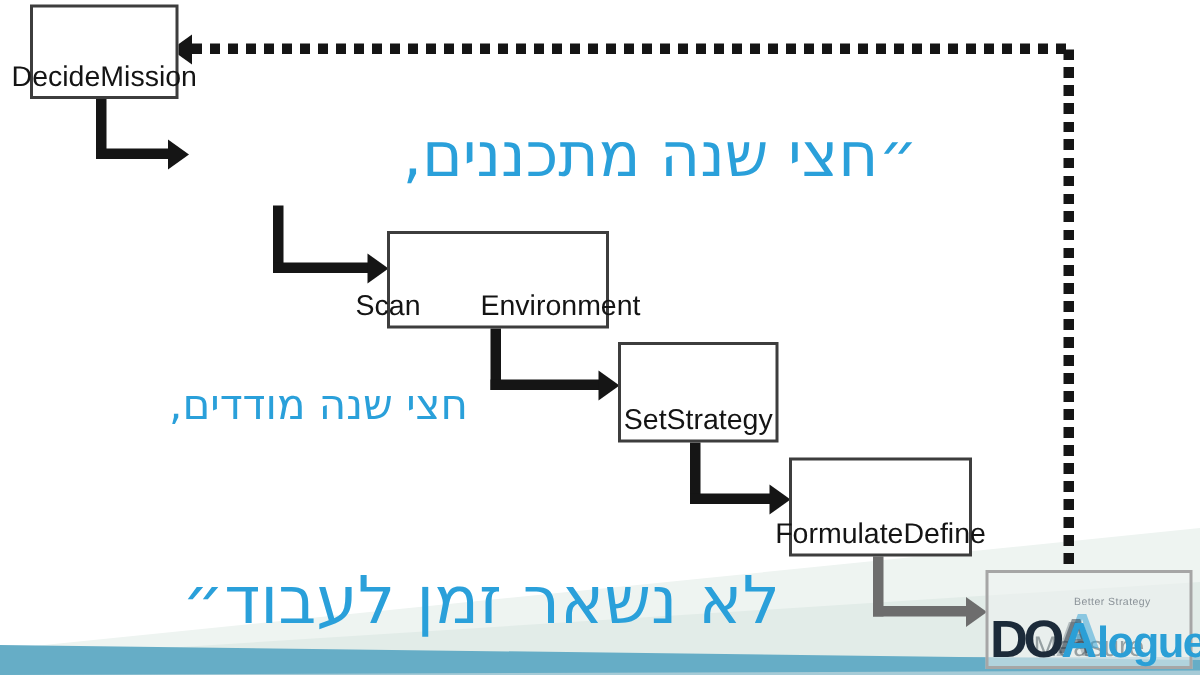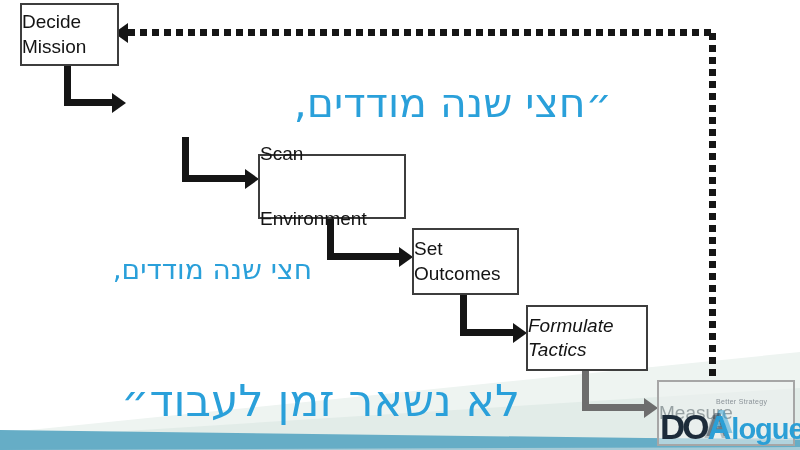--- a/index.html
+++ b/index.html
@@ -9,21 +9,21 @@
   }
   
   .wedge{position:absolute;left:0;top:0;width:800px;height:450px;}
   #wedge-light{background:#eef4f1;clip-path:polygon(0 433px,800px 352px,800px 450px,0 450px);}
   #wedge-mint{background:#e2ece8;clip-path:polygon(0 439px,800px 388px,800px 450px,0 450px);}
   #bottom-strip{position:absolute;left:0;top:438px;width:800px;height:12px;background:#a6cbd7;}
   #teal-band{background:#66adc6;clip-path:polygon(0 430px,800px 440px,800px 447px,0 450px);}
   
   .fbox{
     position:absolute;background:#ffffff;border:2px solid #3d3d3d;
-    display:flex;flex-direction:column;align-items:flex-start;justify-content:center;
+    display:flex;align-items:flex-end;justify-content:center;
     color:#141414;font-size:19px;line-height:1.28;text-align:center;z-index:2;
   }
   .fbox span{display:block;}
   #box-measure{
     border-color:#a6a6a6;background:rgba(238,242,240,0.55);color:#97a1a3;
   }
   
   .seg{position:absolute;background:#151515;z-index:1;}
   .head-right{
     position:absolute;width:0;height:0;z-index:1;
@@ -113,31 +113,31 @@
   <div class="fbox" style="left:20px;top:3px;width:95px;height:59px;">
     <span>Decide</span>
     <span>Mission</span>
   </div>
   <div class="fbox" style="left:258px;top:154px;width:144px;height:61px;gap:40px;">
     <span>Scan</span>
     <span>Environment</span>
   </div>
   <div class="fbox" style="left:412px;top:228px;width:103px;height:63px;">
     <span>Set</span>
-    <span>Outcomes</span>
+    <span>Strategy</span>
   </div>
-  <div class="fbox" style="left:526px;top:305px;width:118px;height:62px;font-style:italic;">
+  <div class="fbox" style="left:526px;top:305px;width:118px;height:62px;">
     <span>Formulate</span>
-    <span>Tactics</span>
+    <span>Define</span>
   </div>
   <div class="fbox" id="box-measure" style="left:657px;top:380px;width:134px;height:62px;">
     <span>Measure</span>
   </div>
 
-  <div class="heb" id="quote-1">״חצי שנה מודדים,</div>
+  <div class="heb" id="quote-1">״חצי שנה מתכננים,</div>
   <div class="heb" id="quote-2">חצי שנה מודדים,</div>
   <div class="heb" id="quote-3">לא נשאר זמן לעבוד״</div>
 
   <div id="logo">
     <div id="logo-tagline">Better Strategy</div>
     <div id="logo-brand">
       <span id="logo-do">DO</span><span id="logo-a">A</span><span id="logo-logue">logue</span>
     </div>
   </div>
 

